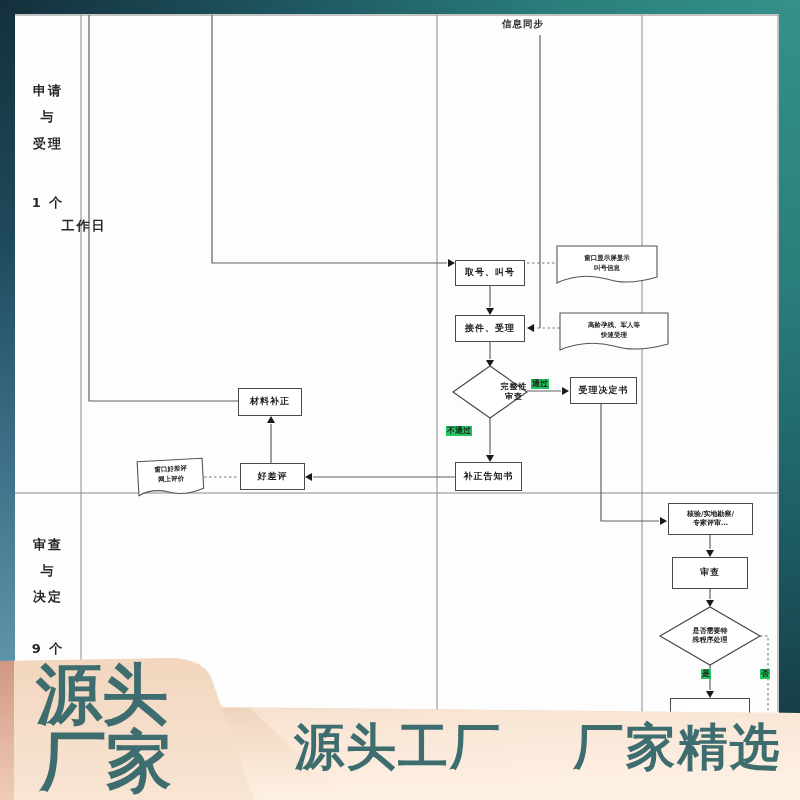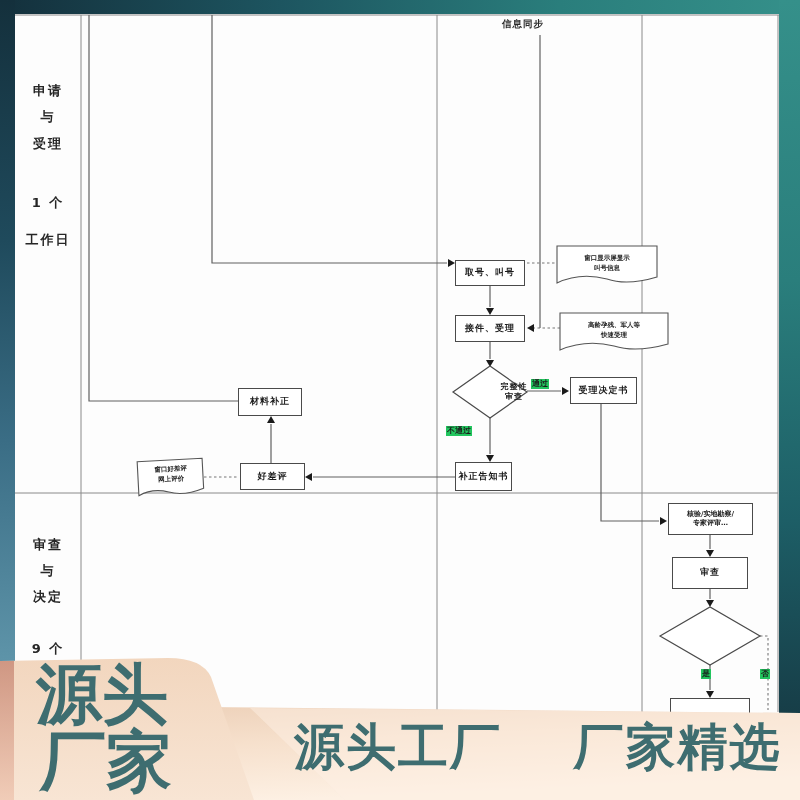--- a/index.html
+++ b/index.html
@@ -102,41 +102,45 @@
 
   <div class="fbox" style="left:455px;top:252px;width:70px;height:26px;margin-top:8px;">
     <span>取号、叫号</span>
   </div>
   <div class="fbox" style="left:455px;top:315px;width:70px;height:27px;">
     <span>接件、受理</span>
   </div>
   <div class="fbox" style="left:570px;top:377px;width:67px;height:27px;">
     <span>受理决定书</span>
   </div>
-  <div class="fbox" style="left:455px;top:462px;width:57px;height:29px;">
+  <div class="fbox" style="left:455px;top:462px;width:67px;height:29px;">
     <span>补正告知书</span>
   </div>
   <div class="fbox" style="left:238px;top:388px;width:64px;height:28px;">
     <span>材料补正</span>
   </div>
   <div class="fbox" style="left:240px;top:463px;width:65px;height:27px;">
     <span>好差评</span>
   </div>
   <div class="fbox small" style="left:668px;top:503px;width:85px;height:32px;">
     <span>核验/实地勘察/</span>
     <span>专家评审…</span>
   </div>
   <div class="fbox" style="left:672px;top:557px;width:76px;height:32px;">
     <span>审查</span>
   </div>
   <div class="fbox" style="left:670px;top:698px;width:80px;height:20px;"></div>
 
   <div class="dtext" style="left:477px;top:366px;width:74px;height:52px;">
     <span>完整性</span>
     <span>审查</span>
+  </div>
+  <div class="dtext small" style="left:660px;top:607px;width:100px;height:58px;">
+    <span>是否需要特</span>
+    <span>殊程序处理</span>
   </div>
 
   <div class="doctext" style="left:559px;top:249px;width:96px;height:30px;">
     <span>窗口显示屏显示</span>
     <span>叫号信息</span>
   </div>
   <div class="doctext" style="left:562px;top:316px;width:104px;height:30px;">
     <span>高龄孕残、军人等</span>
     <span>快速受理</span>
   </div>
@@ -148,21 +152,21 @@
   <div class="top-note" style="left:502px;top:18px;">信息同步</div>
   <div class="edge-label" style="left:531px;top:379px;">通过</div>
   <div class="edge-label" style="left:446px;top:426px;">不通过</div>
   <div class="edge-label" style="left:701px;top:669px;">是</div>
   <div class="edge-label" style="left:760px;top:669px;">否</div>
 
   <div class="lane-label" style="top:82px;">申请</div>
   <div class="lane-label" style="top:108px;">与</div>
   <div class="lane-label" style="top:135px;">受理</div>
   <div class="lane-label" style="top:194px;">1 个</div>
-  <div class="lane-label" style="top:231px;">工作日</div>
+  <div class="lane-label" style="top:217px;margin-left:36px;">工作日</div>
   <div class="lane-label" style="top:536px;">审查</div>
   <div class="lane-label" style="top:562px;">与</div>
   <div class="lane-label" style="top:588px;">决定</div>
   <div class="lane-label" style="top:640px;">9 个</div>
 
   <svg class="layer" viewBox="0 0 800 800">
     <defs>
       <linearGradient id="gStrip" x1="0" y1="0" x2="0.35" y2="1">
         <stop offset="0" stop-color="#eccfb7"></stop>
         <stop offset="0.45" stop-color="#f6e0cc"></stop>

